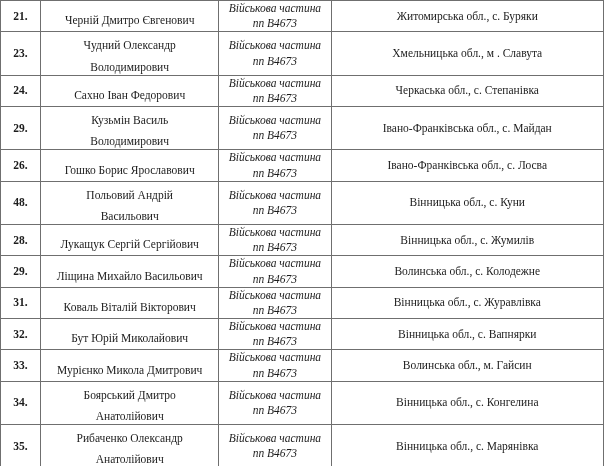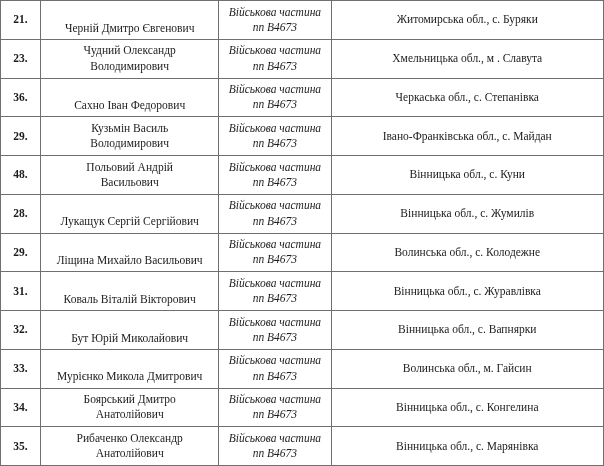--- a/index.html
+++ b/index.html
@@ -52,21 +52,21 @@
     vertical-align: top;
     padding-top: 2px;
   }
   .cell-place {
     padding: 1px 4px;
     vertical-align: top;
     padding-top: 2px;
     margin-top: 46px;
   }
   .unit-line { display: block; font-style: italic; }
-  .name-line { display: block; }
+  .name-line { display: block; margin-top: 6px; }
 </style>
 </head>
 <body>
 
 <table class="doc-table">
   <colgroup>
     <col class="col-num">
     <col class="col-name">
     <col class="col-unit">
     <col class="col-place">
@@ -89,41 +89,52 @@
           <span class="name-line">Чудний Олександр</span>
           <span class="name-line">Володимирович</span>
         </td>
         <td class="cell-unit">
           <span class="unit-line">Військова частина</span>
           <span class="unit-line">пп В4673</span>
         </td>
         <td class="cell-place">Хмельницька обл., м . Славута</td>
       </tr>
       <tr>
-        <td class="cell-num">36.</td>
+        <td class="cell-num">24.</td>
         <td class="cell-name bottom">
           <span class="name-line">Сахно Іван Федорович</span>
         </td>
         <td class="cell-unit">
           <span class="unit-line">Військова частина</span>
           <span class="unit-line">пп В4673</span>
         </td>
         <td class="cell-place">Черкаська обл., с. Степанівка</td>
       </tr>
       <tr>
         <td class="cell-num">29.</td>
         <td class="cell-name">
           <span class="name-line">Кузьмін Василь</span>
           <span class="name-line">Володимирович</span>
         </td>
         <td class="cell-unit">
           <span class="unit-line">Військова частина</span>
           <span class="unit-line">пп В4673</span>
         </td>
         <td class="cell-place">Івано-Франківська обл., с. Майдан</td>
+      </tr>
+      <tr>
+        <td class="cell-num">26.</td>
+        <td class="cell-name bottom">
+          <span class="name-line">Гошко Борис Ярославович</span>
+        </td>
+        <td class="cell-unit">
+          <span class="unit-line">Військова частина</span>
+          <span class="unit-line">пп В4673</span>
+        </td>
+        <td class="cell-place">Івано-Франківська обл., с. Лосва</td>
       </tr>
       <tr>
         <td class="cell-num">48.</td>
         <td class="cell-name">
           <span class="name-line">Польовий Андрій</span>
           <span class="name-line">Васильович</span>
         </td>
         <td class="cell-unit">
           <span class="unit-line">Військова частина</span>
           <span class="unit-line">пп В4673</span>

